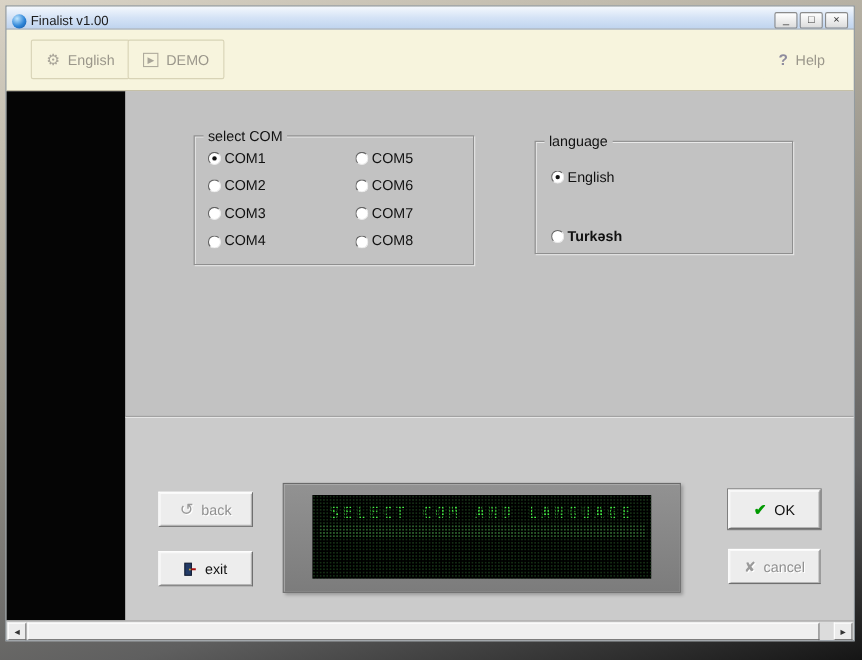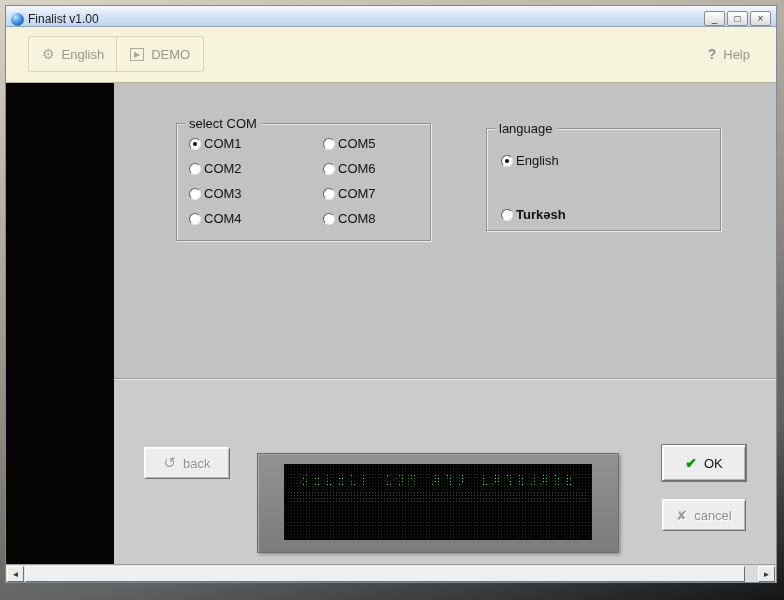--- a/index.html
+++ b/index.html
@@ -75,42 +75,42 @@
   .radio { position: absolute; display: flex; align-items: center; gap: 3px; font-size: 13px; color: #111; cursor: default; }
   .rb {
     width: 12px; height: 12px; border-radius: 50%; background: #fff;
     border: 1px solid; border-color: #636363 #e9e9e9 #e9e9e9 #636363; flex: 0 0 auto;
   }
   .radio.checked .rb::after {
     content: ""; display: block; width: 4px; height: 4px; border-radius: 50%;
     background: #111; margin: 3px auto 0;
   }
   .rc1 { left: 12px; }  .rc2 { left: 146px; }
-  .rr1 { top: 12px; } .rr2 { top: 37px; } .rr3 { top: 62px; } .rr4 { top: 87px; }
+  .rr1 { top: 12px; } .rr2 { top: 37px; } .rr3 { top: 62px; } .rr4 { top: 87px; align-items: flex-end; }
   .rl1 { left: 14px; top: 24px; } .rl2 { left: 14px; top: 78px; font-weight: bold; }
 
   
   .push-btn {
     position: absolute; display: flex; align-items: center; justify-content: center; gap: 7px;
     background: #ededed; border: 1px solid #6f6f6f; border-top-color: #fff; border-left-color: #fff;
     box-shadow: inset 1px 1px 0 #fafafa, inset -1px -1px 0 #b5b5b5;
     font-size: 13px; color: #111; font-family: inherit;
   }
   .push-btn.disabled { color: #8f8f8f; text-shadow: 1px 1px 0 #fff; }
   .btn-back   { left: 30px;  top: 68px;  width: 86px; height: 32px; }
   .btn-exit   { left: 30px;  top: 122px; width: 86px; height: 32px; }
   .btn-ok     { left: 548px; top: 66px;  width: 84px; height: 36px; box-shadow: inset 1px 1px 0 #fafafa, inset -1px -1px 0 #b5b5b5, 0 0 0 1px #777; }
   .btn-cancel { left: 548px; top: 120px; width: 84px; height: 32px; }
   .check-icon { color: #009900; font-weight: bold; font-size: 14px; }
   .x-icon { color: #9a9a9a; font-size: 13px; }
   .back-icon { color: #9a9a9a; font-size: 15px; }
 
   
   .led {
-    position: absolute; left: 143px; top: 74px; width: 362px; height: 100px;
+    position: absolute; left: 143px; top: 60px; width: 362px; height: 100px;
     background: linear-gradient(#929292, #7c7c7c); border: 1px solid #6a6a6a;
     box-shadow: inset 1px 1px 0 #a8a8a8, 2px 2px 3px rgba(0,0,0,.25);
   }
   .led-screen {
     position: absolute; left: 26px; right: 26px; top: 10px; bottom: 12px;
     background-color: #000;
     background-image: radial-gradient(circle, #142d14 28%, transparent 34%);
     background-size: 3px 3px; padding-top: 7px; overflow: hidden;
   }
   .led-text {
@@ -231,20 +231,28 @@
 
         </div>
 
         <div class="lower">
 
           <button class="push-btn btn-back disabled">
             <span class="back-icon">↺</span>
             <span>back</span>
           </button>
 
+          <button class="push-btn btn-exit">
+            <svg width="12" height="13" viewBox="0 0 12 13">
+              <rect x="1" y="1" width="6" height="11" fill="#223a66" stroke="#101a30" stroke-width="1"></rect>
+              <line x1="7" y1="6.5" x2="11" y2="6.5" stroke="#aa1111" stroke-width="1.6"></line>
+              <circle cx="5.6" cy="6.8" r="0.9" fill="#c8a432"></circle>
+            </svg>
+            <span>exit</span>
+          </button>
 
           <div class="led">
             <div class="led-screen">
               <div class="led-text">SELECT COM AND LANGUAGE</div>
               <div class="led-dim"></div>
             </div>
           </div>
 
           <button class="push-btn btn-ok">
             <span class="check-icon">✔</span>

